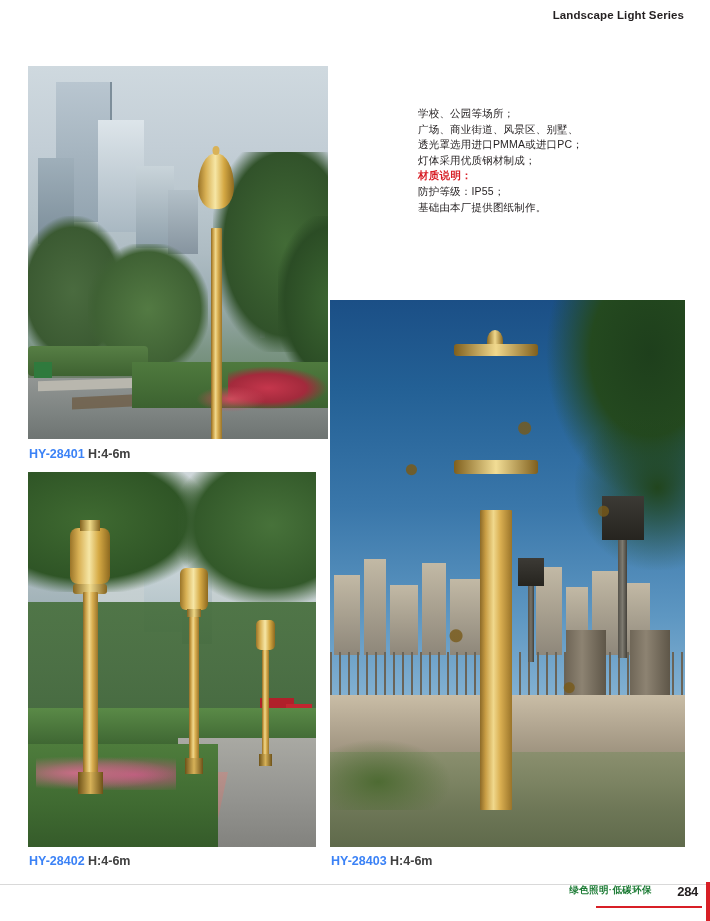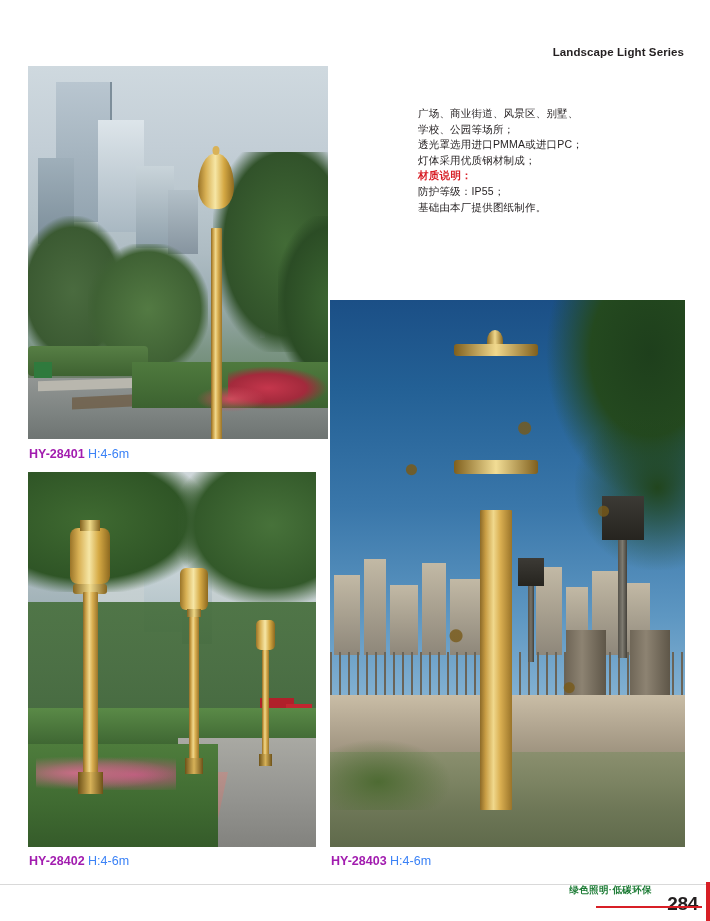--- a/index.html
+++ b/index.html
@@ -21,21 +21,20 @@
     top: 8px;
     right: 26px;
     text-align: right;
   }
   .header .en {
     font-size: 11.5px;
     font-weight: bold;
     color: #231f20;
     letter-spacing: .1px;
     line-height: 14px;
-    margin-top: 37px;
   }
   .header .cn {
     font-size: 15px;
     font-weight: bold;
     color: #231f20;
     letter-spacing: 5px;
     line-height: 22px;
     margin-top: 2px;
     margin-right: -4px;
   }
@@ -230,22 +229,22 @@
     background:linear-gradient(90deg,#6e5218,#d6b158 45%,#6e5218);}
 
   
   .caption {
     position: absolute;
     font-size: 12.5px;
     color: #231f20;
     font-weight: bold;
     white-space: nowrap;
   }
-  .caption .code { color: #a21caf; font-weight: bold; }
-  .caption .hgt { color: #3b82f6; font-weight: normal; }
+  .caption .code { color: #3b82f6; font-weight: bold; }
+  .caption .hgt { color: #404040; font-weight: bold; }
   #cap1 { left: 29px; top: 447px; }
   #cap2 { left: 29px; top: 854px; }
   #cap3 { left: 331px; top: 854px; }
 
   
   .spec {
     position: absolute;
     left: 418px;
     top: 106px;
     width: 240px;
@@ -273,25 +272,24 @@
     top: 884px;
     font-size: 9.5px;
     font-weight: bold;
     color: #1a7a33;
     letter-spacing: .4px;
   }
   .page-num {
     position: absolute;
     right: 12px;
     top: 884px;
-    font-size: 19px;
+    font-size: 13px;
     font-weight: bold;
     color: #231f20;
     letter-spacing: -.3px;
-    margin-top: 9px;
   }
   .footer-bar {
     position: absolute;
     right: 0;
     top: 882px;
     width: 4px;
     height: 39px;
     background: #d81f26;
   }
   .footer-rule {
@@ -415,22 +413,22 @@
   <div id="p3-cap"></div>
   <div class="lamp-pole" id="p3-pole"></div>
   <div id="p3-base"></div>
 </div>
 <div class="caption" id="cap3">
   <span class="code">HY-28403 </span>
   <span class="hgt">H:4-6m</span>
 </div>
 
 <div class="spec">
+  <div class="t">学校、公园等场所；</div>
   <div class="t">广场、商业街道、风景区、别墅、</div>
-  <div class="t">学校、公园等场所；</div>
   <div class="t">透光罩选用进口PMMA或进口PC；</div>
   <div class="t">灯体采用优质钢材制成；</div>
   <div class="h">材质说明：</div>
   <div class="t">防护等级：IP55；</div>
   <div class="t">基础由本厂提供图纸制作。</div>
 </div>
 
 <div class="footer-line"></div>
 <div class="footer-slogan">绿色照明·低碳环保</div>
 <div class="page-num">284</div>

